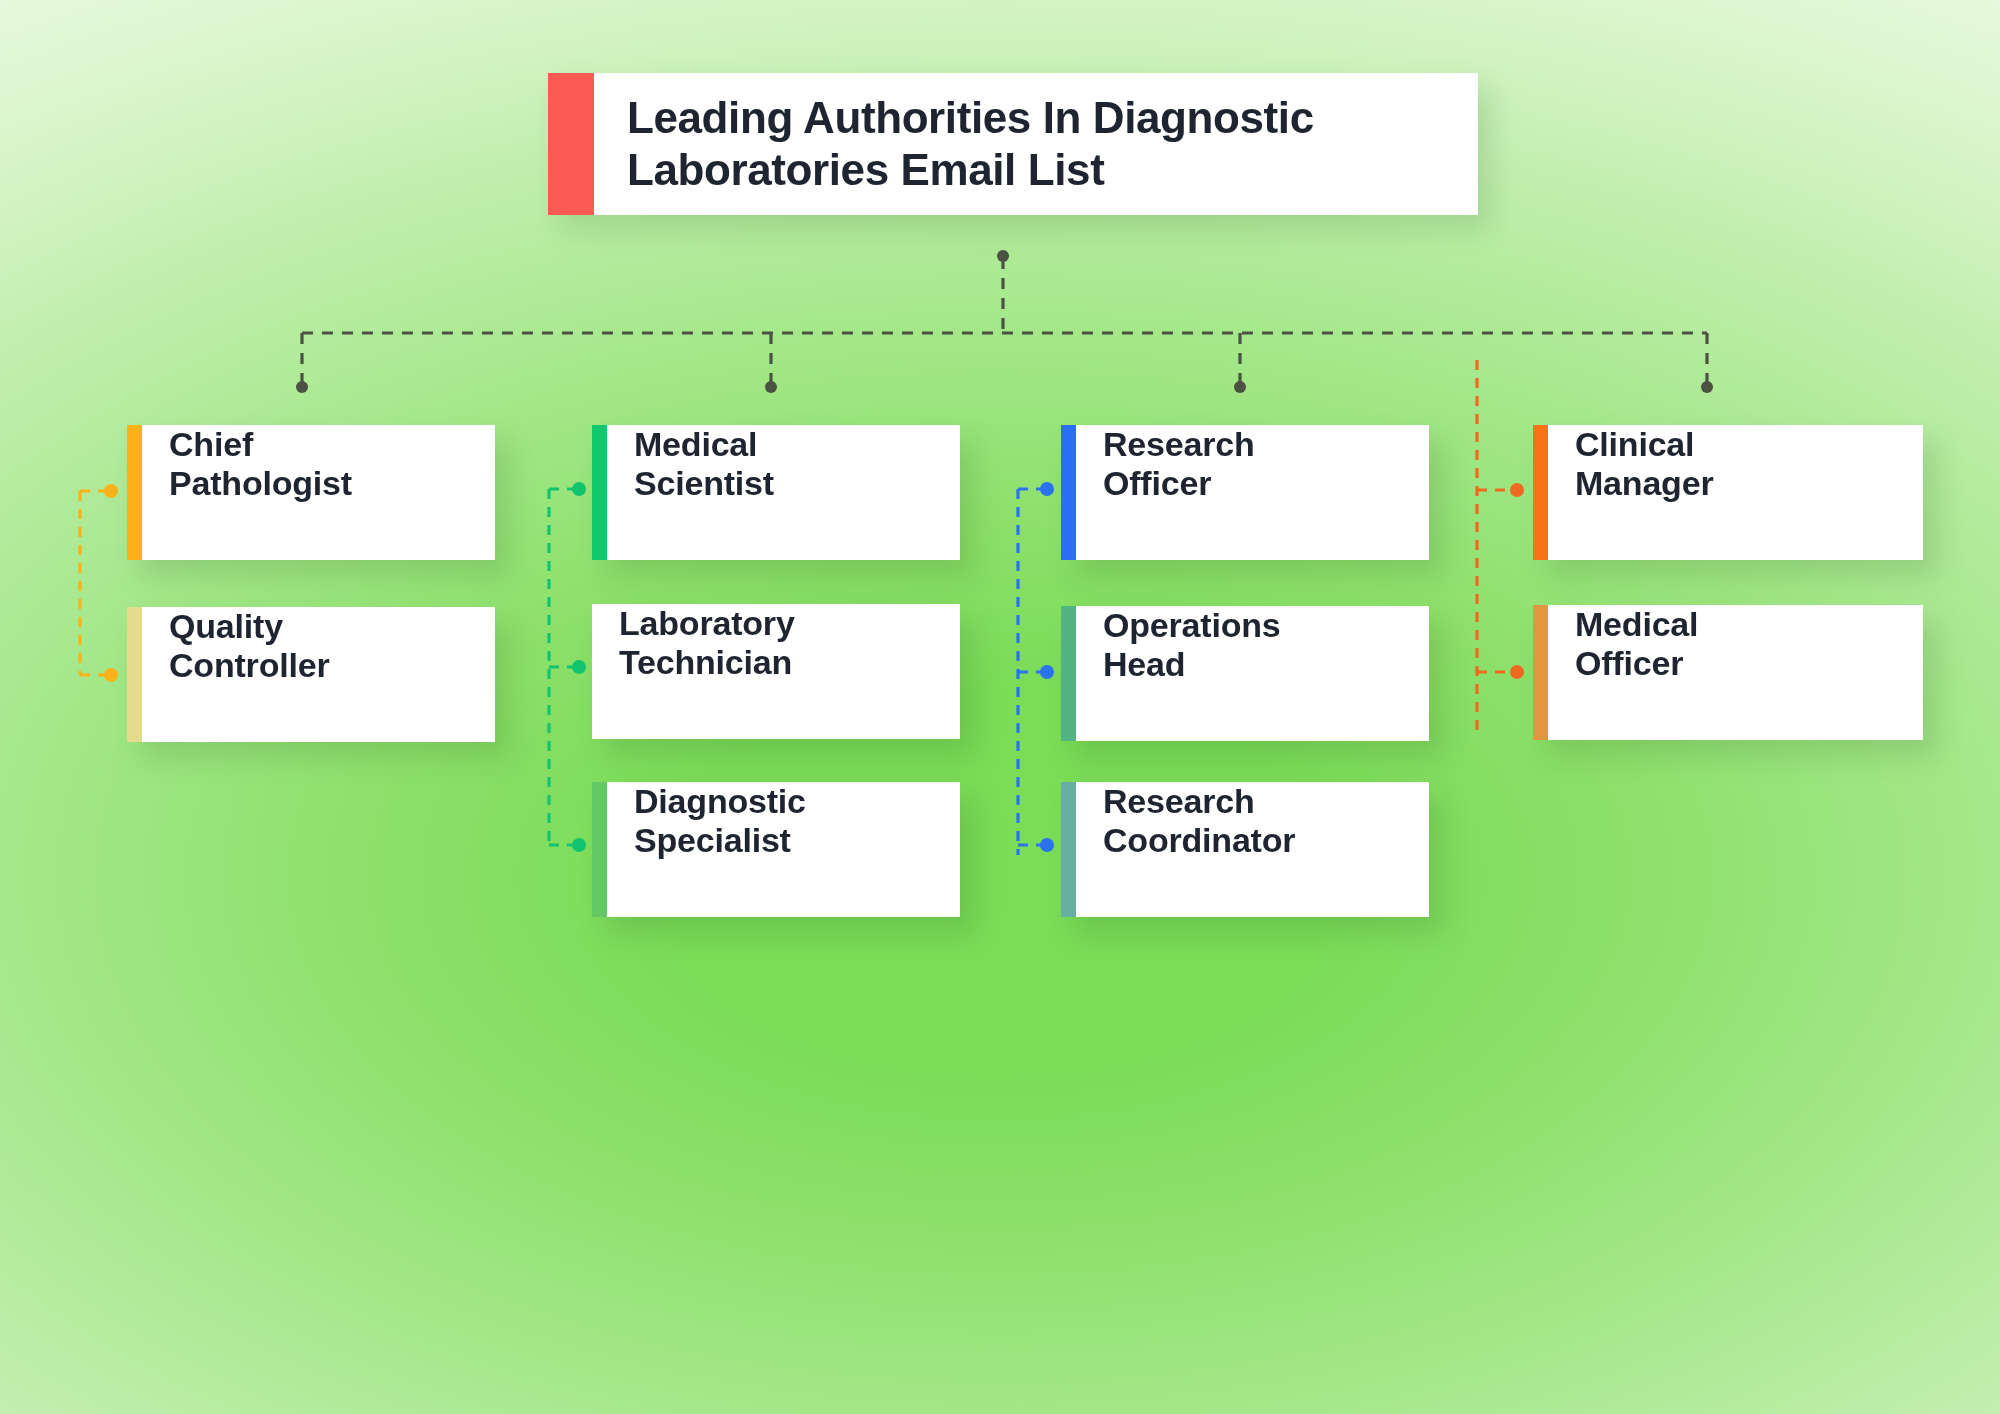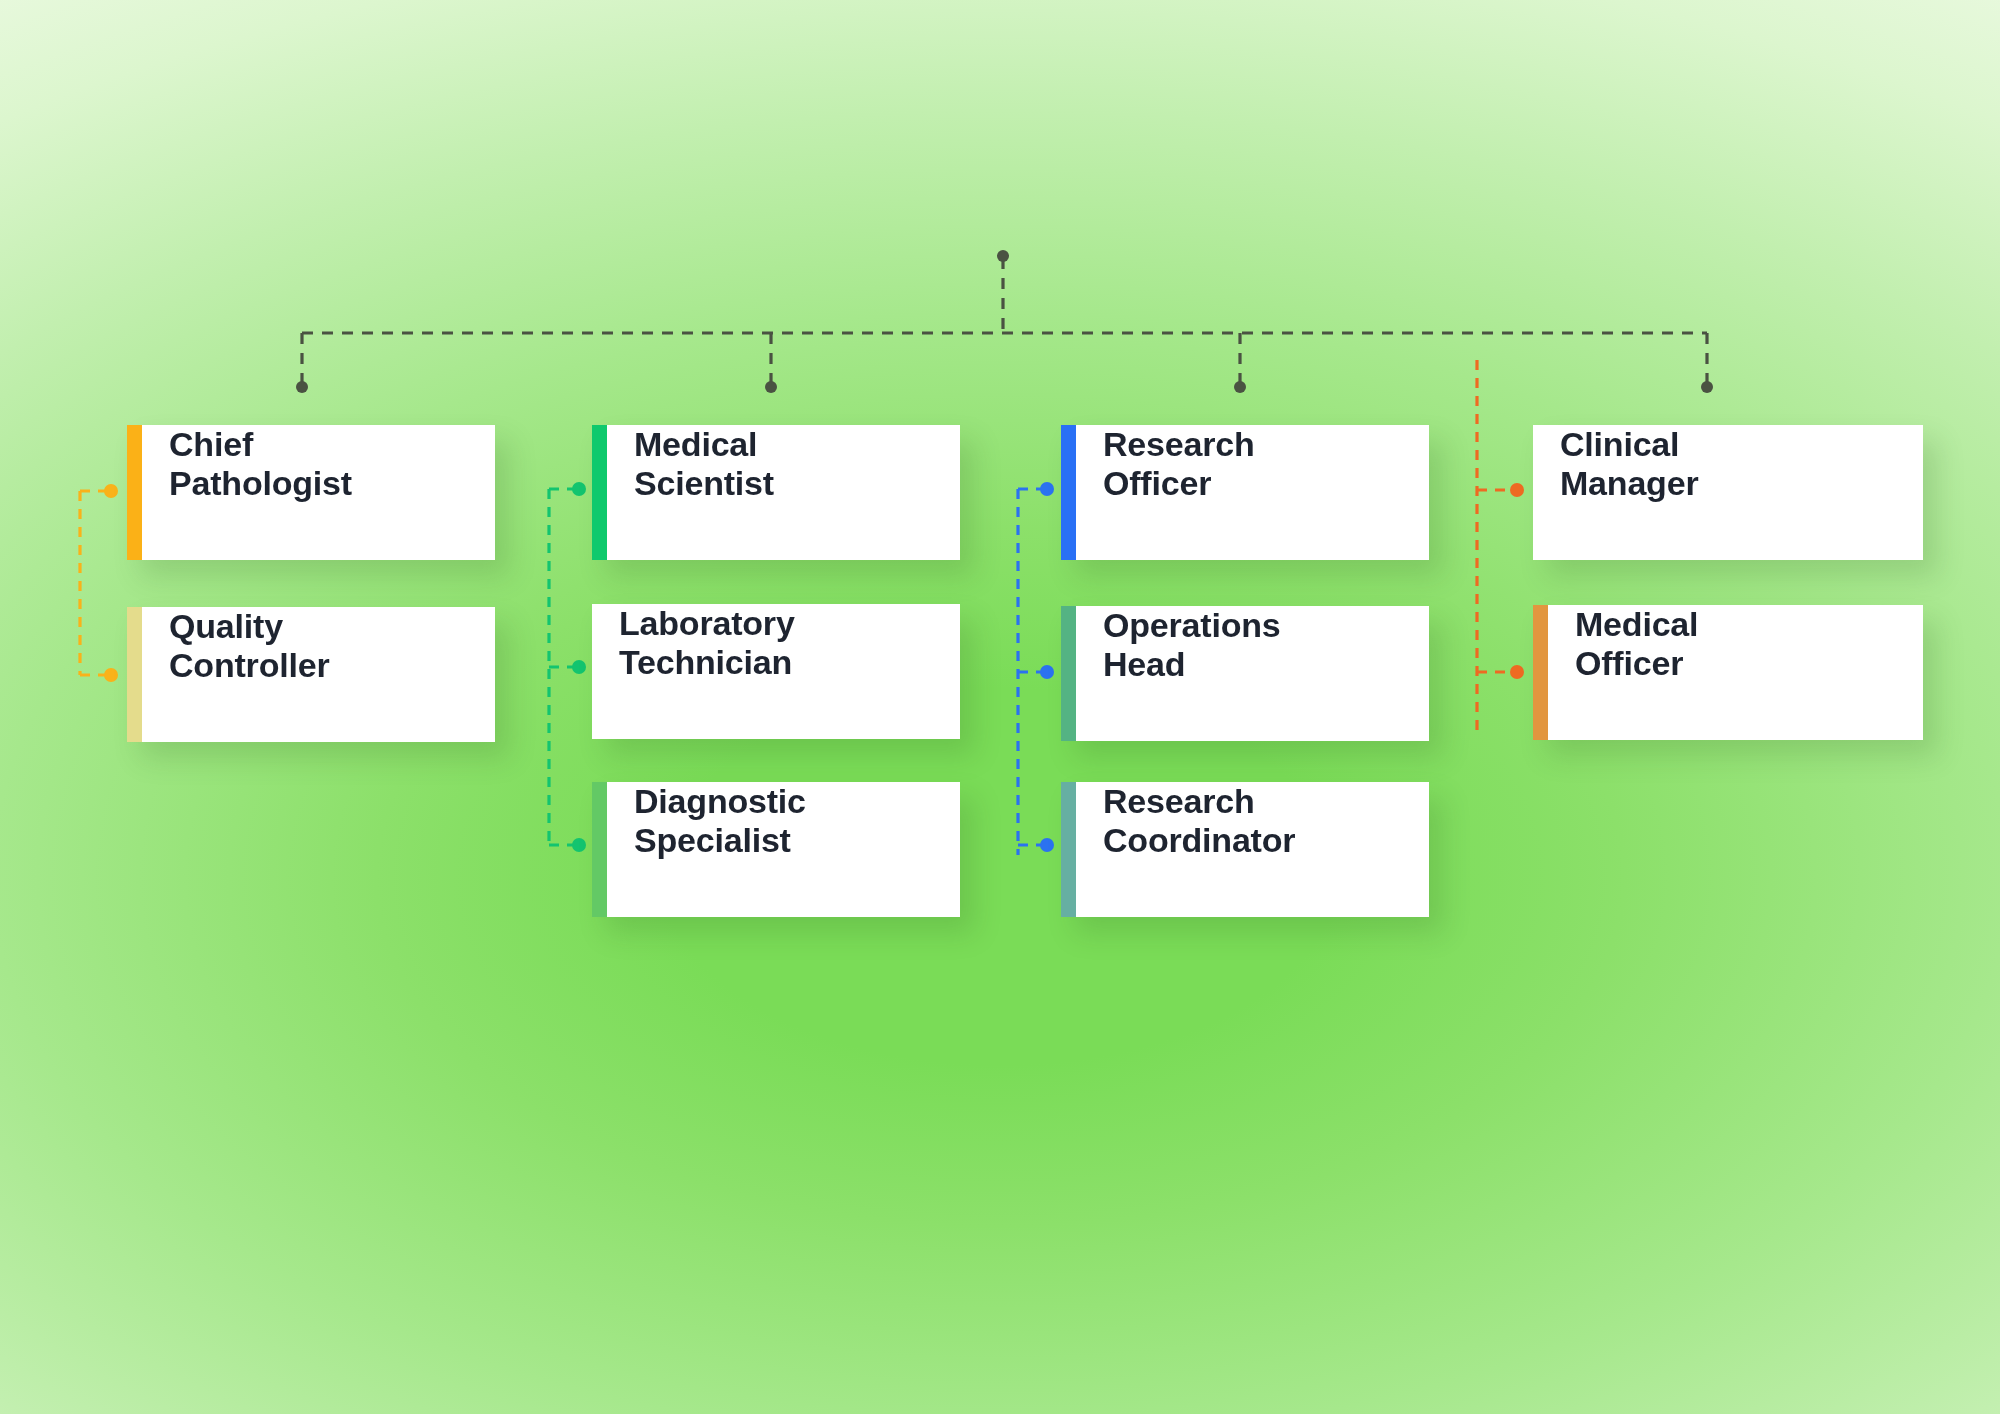--- a/index.html
+++ b/index.html
@@ -159,20 +159,27 @@
       <path d="M 1477 360 L 1477 730"></path>
       <line x1="1477" y1="490" x2="1512" y2="490"></line>
       <line x1="1477" y1="672" x2="1512" y2="672"></line>
     </g>
     <g fill="#EE6A22">
       <circle cx="1517" cy="490" r="7"></circle>
       <circle cx="1517" cy="672" r="7"></circle>
     </g>
   </svg>
 
+  <div id="title-card">
+    <div class="accent" style="background:#F95A53"></div>
+    <div class="body">
+      <div class="label">Leading Authorities In Diagnostic
+Laboratories Email List</div>
+    </div>
+  </div>
 
   <div class="node size-a" style="left:127px; top:425px;">
     <div class="accent" style="background:#FBB117"></div>
     <div class="body">
       <div class="label">Chief
 Pathologist</div>
     </div>
   </div>
 
   <div class="node size-a" style="left:127px; top:607px;">
@@ -224,21 +231,21 @@
   </div>
 
   <div class="node size-a" style="left:1061px; top:782px;">
     <div class="accent" style="background:#66AFA2"></div>
     <div class="body">
       <div class="label">Research
 Coordinator</div>
     </div>
   </div>
 
-  <div class="node size-a" style="left:1533px; top:425px; width:390px;flex-direction:column;">
+  <div class="node size-a" style="left:1533px; top:425px; width:390px;">
     <div class="accent" style="background:#F97316"></div>
     <div class="body">
       <div class="label">Clinical
 Manager</div>
     </div>
   </div>
 
   <div class="node size-a" style="left:1533px; top:605px; width:390px;">
     <div class="accent" style="background:#E2963F"></div>
     <div class="body">

